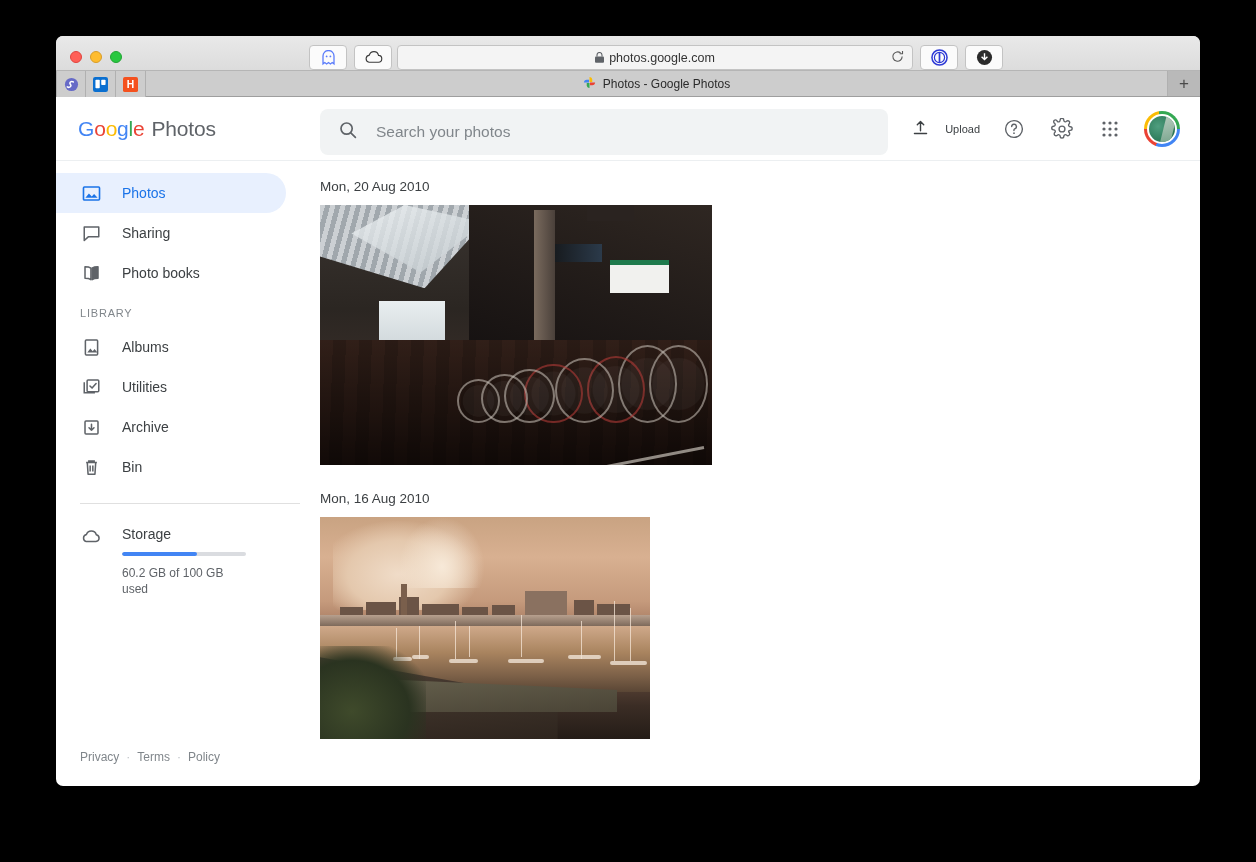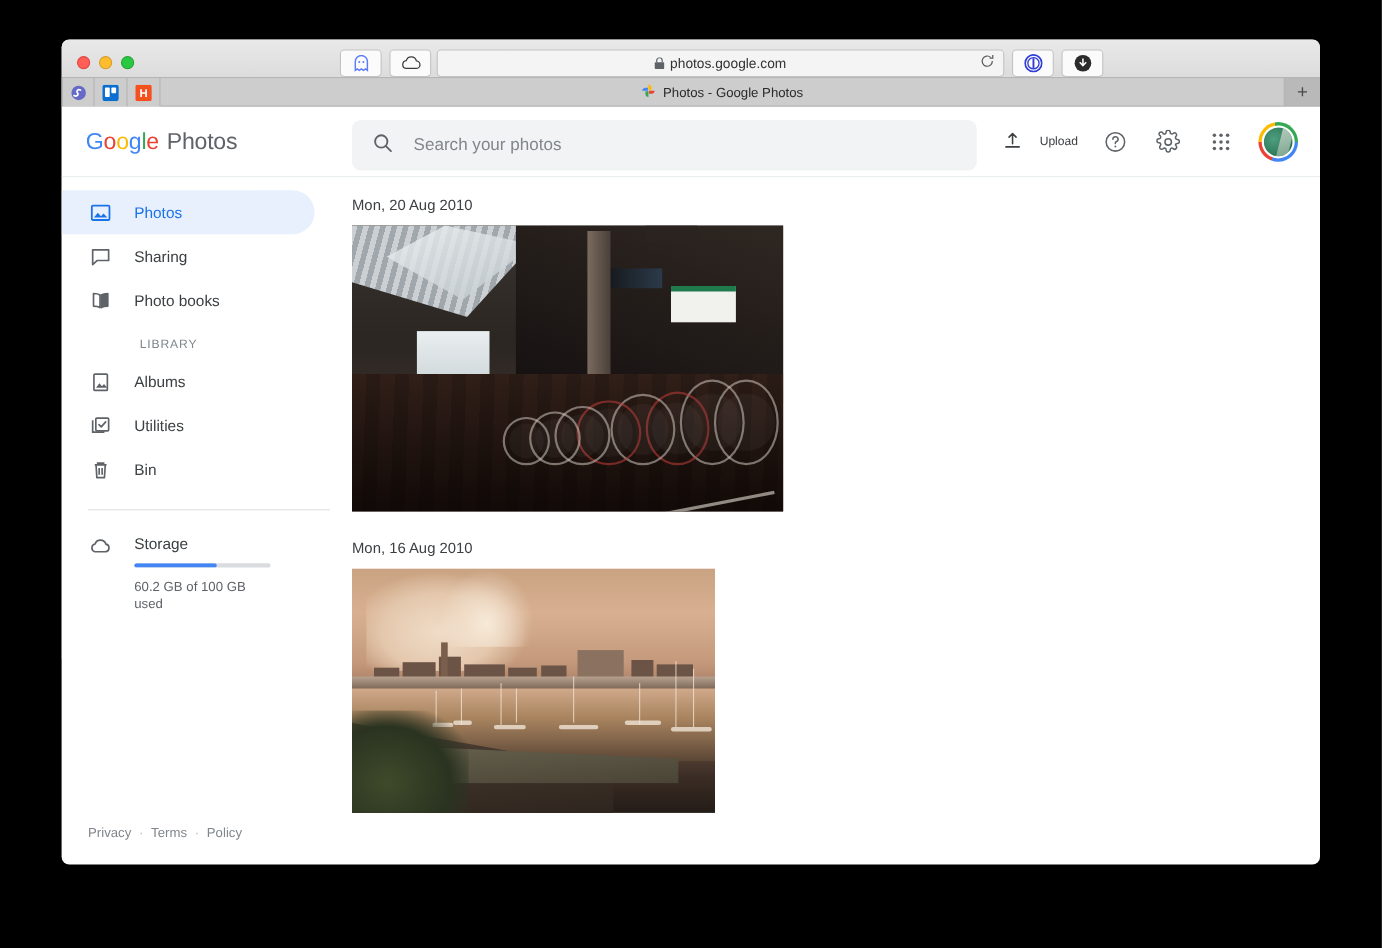--- a/index.html
+++ b/index.html
@@ -179,21 +179,20 @@
   }
   .nav-item.active { background: #e8f0fe; color: #1a73e8; font-weight: 500; }
   .nav-item.active .nav-ic { color: #1a73e8; }
   .nav-ic { width: 22px; height: 22px; color: #5f6368; display: flex; align-items: center; justify-content: center; }
   .nav-label { line-height: 1; }
 
   .section-label {
     font-size: 11px; letter-spacing: .8px;
     color: #80868b; font-weight: 500;
     padding: 14px 0 8px 24px;
-    margin-left: 47px;
   }
 
   .divider { height: 1px; background: #e0e0e0; margin: 16px 20px 0 24px; }
 
   .storage {
     display: flex; gap: 20px;
     padding: 22px 11px 0 24px;
   }
   .storage-ic { width: 22px; height: 22px; color: #5f6368; flex: none; }
   .storage-title { font-size: 14px; color: #3c4043; margin-bottom: 10px; }
@@ -575,20 +574,29 @@
           <span class="nav-ic">
             <svg width="21" height="21" viewBox="0 0 22 22" fill="none" stroke="currentColor" stroke-width="1.6">
               <path d="M3.4 5.4v11.2h11.2"></path>
               <rect x="6.4" y="3.2" width="12.2" height="12.2" rx="1"></rect>
               <path d="M9.4 9.4 11.6 11.6 15.8 6.8" stroke-linecap="round" stroke-linejoin="round"></path>
             </svg>
           </span>
           <span class="nav-label">Utilities</span>
         </div>
 
+        <div class="nav-item">
+          <span class="nav-ic">
+            <svg width="21" height="21" viewBox="0 0 22 22" fill="none" stroke="currentColor" stroke-width="1.6">
+              <rect x="4.2" y="4.2" width="13.6" height="13.6" rx="1"></rect>
+              <path d="M11 7.6v6.2M8.4 11.2 11 13.8l2.6-2.6" stroke-linecap="round" stroke-linejoin="round"></path>
+            </svg>
+          </span>
+          <span class="nav-label">Archive</span>
+        </div>
 
         <div class="nav-item">
           <span class="nav-ic">
             <svg width="21" height="21" viewBox="0 0 22 22" fill="none" stroke="currentColor" stroke-width="1.6">
               <path d="M5.4 5.8h11.2M8.2 5.8V4.2h5.6v1.6"></path>
               <path d="M6.6 5.8 7.4 18h7.2l.8-12.2" stroke-linejoin="round"></path>
               <path d="M9.6 8.8v6.4M12.4 8.8v6.4"></path>
             </svg>
           </span>
           <span class="nav-label">Bin</span>

